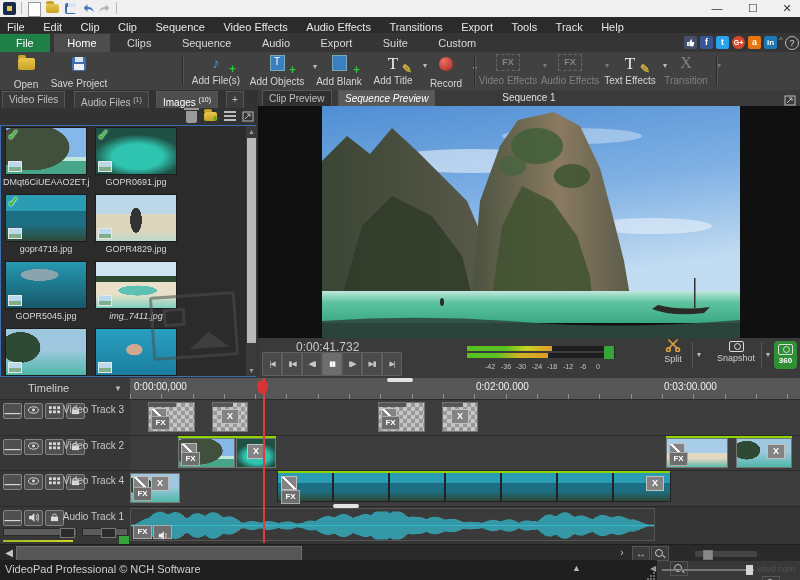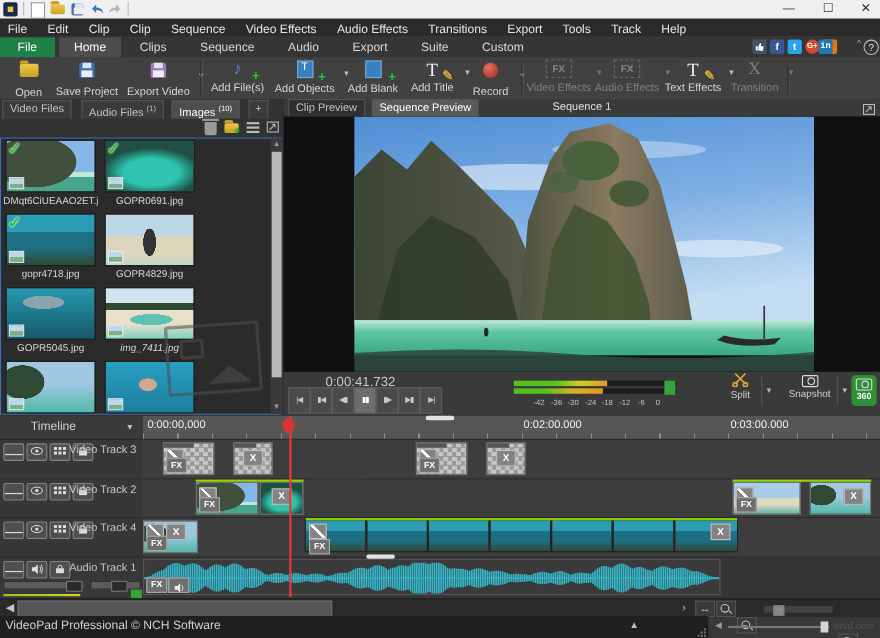--- a/index.html
+++ b/index.html
@@ -119,21 +119,21 @@
   #audio-meterline{position:absolute;left:3px;top:33px;width:70px;height:2px;background:linear-gradient(90deg,#9ac027,#d3d327);}
   #audio-greenbox{position:absolute;left:119px;top:29px;width:10px;height:8px;background:#35a53a;}
   #hscroll{position:absolute;left:0;top:166px;width:800px;height:16px;background:#2a2a2a;border-top:1px solid #1f1f1f;}
   #hs-thumb{position:absolute;left:16px;top:1px;width:284px;height:13px;background:#565656;border:1px solid #6e6e6e;}
   .hs-ico{position:absolute;top:1px;width:16px;height:13px;color:#c5c5c5;font-size:10px;text-align:center;line-height:13px;background:#3a3a3a;border:1px solid #555;}
   .mag{position:relative;}
   .mag::before{content:"";position:absolute;left:3px;top:2px;width:6px;height:6px;border:1px solid #c5c5c5;border-radius:50%;}
   .mag::after{content:"";position:absolute;left:10px;top:9px;width:4px;height:1px;background:#c5c5c5;transform:rotate(45deg);}
   .magsign{position:absolute;left:4px;top:1px;font-size:7px;color:#c5c5c5;z-index:2;}
   
-  #statusbar{position:absolute;left:0;top:560px;width:644px;height:20px;background:#1f1f1f;color:#cfcfcf;font-size:11px;}
+  #statusbar{position:absolute;left:0;top:560px;width:644px;height:20px;background:#1f1f1f;color:#cfcfcf;font-size:11px;padding-left:13px;}
 </style>
 </head>
 <body>
 
 <div id="app">
 
   <div id="titlebar">
     <div class="qa-ico" style="left:3px;background:#1b2a4a;border-radius:2px;">
         <div style="width:5px;height:5px;background:#e8c84a;margin:4px auto;"></div>
       </div>
@@ -183,43 +183,37 @@
     <span class="rtab">Export</span>
     <span class="rtab">Suite</span>
     <span class="rtab">Custom</span>
     <div class="soc" style="left:684px;background:#44506a;"><svg width="9" height="9" viewBox="0 0 16 16" style="margin-top:2px;">
           <path d="M2 7h3v7H2zM6 14V7l3-5c1 0 2 1 1.5 3L10 7h4c1 0 1 2 0 2.5 1 .5.5 2-.3 2 .6.7 0 2-.7 2 .4 1-.3 1.5-1 1.5z" fill="#fff"></path>
         </svg></div>
     <div class="soc" style="left:700px;background:#3a5795;">f</div>
     <div class="soc" style="left:716px;background:#2aa3ef;">t</div>
     <div class="soc" style="left:732px;background:#d6492f;border-radius:7px;font-size:7px;">G+</div>
     <div class="soc" style="left:748px;background:#e8750f;">a</div>
-    <div class="soc" style="left:744px;background:#1d78b5;font-size:8px;font-family:Liberation Mono, monospace;">in</div>
+    <div class="soc" style="left:764px;background:#1d78b5;font-size:8px;">in</div>
     <span style="position:absolute;left:779px;top:2px;color:#aaa;font-size:8px;">^</span>
     <div style="position:absolute;left:785px;top:3px;width:12px;height:12px;border:1px solid #bbb;border-radius:50%;color:#ddd;font-size:9px;text-align:center;line-height:12px;">?</div>
   </div>
 
   <div id="toolbar">
     <div class="tb-btn" style="left:6px;width:40px;">
       <div class="ic">
           <div class="folder"></div>
         </div>
       <span class="lbl">Open</span>
     </div>
     <div class="tb-btn" style="left:48px;width:62px;">
       <div class="ic">
           <div class="floppy"></div>
         </div>
       <span class="lbl">Save Project</span>
-    </div>
-    <div class="tb-btn" style="left:112px;width:64px;">
-      <div class="ic dd">
-          <div class="floppy purple"></div>
-        </div>
-      <span class="lbl">Export Video</span>
     </div>
     <div class="tbsep" style="left:182px;"></div>
     <div class="tb-btn" style="left:188px;width:56px;">
       <div class="ic"><span style="color:#4a90d9;font-size:15px;">♪</span><span class="plus" style="right:8px;bottom:-2px;">+</span></div>
       <span class="lbl">Add File(s)</span>
     </div>
     <div class="tb-btn" style="left:246px;width:62px;">
       <div class="ic dd">
           <div class="blanksq" style="margin-top:1px;"><span style="color:#fff;font-size:10px;">T</span></div>
           <span class="plus" style="right:12px;bottom:-2px;">+</span>
@@ -352,21 +346,21 @@
       <div class="scr-arrow" style="top:0;">▲</div>
       <div class="thumb"></div>
       <div class="scr-arrow" style="bottom:0;">▼</div>
     </div>
   </div>
 
   <div id="preview-panel">
     <div id="preview-tabs">
       <span id="seq-title">Sequence 1</span>
       <div class="ptab" style="left:4px;top:0;background:#303030;">Clip Preview</div>
-      <div class="ptab active" style="left:80px;top:0;background:#5a5a5a;">Sequence Preview</div>
+      <div class="ptab active" style="left:80px;top:0;background:#5a5a5a;font-style:italic;">Sequence Preview</div>
       <div style="position:absolute;right:4px;top:2px;width:12px;height:11px;"><svg width="12" height="11" viewBox="0 0 12 11">
             <rect x="1" y="1" width="10" height="9" fill="none" stroke="#bbb"></rect>
             <path d="M3 8 L8 3 M8 3 h-3 M8 3 v3" stroke="#bbb" fill="none"></path>
           </svg></div>
     </div>
 
     <div id="viewer">
       <svg id="video" viewBox="0 0 418 232" preserveAspectRatio="none">
         <defs>
           <linearGradient id="sky" x1="0" y1="0" x2="0.3" y2="1">

